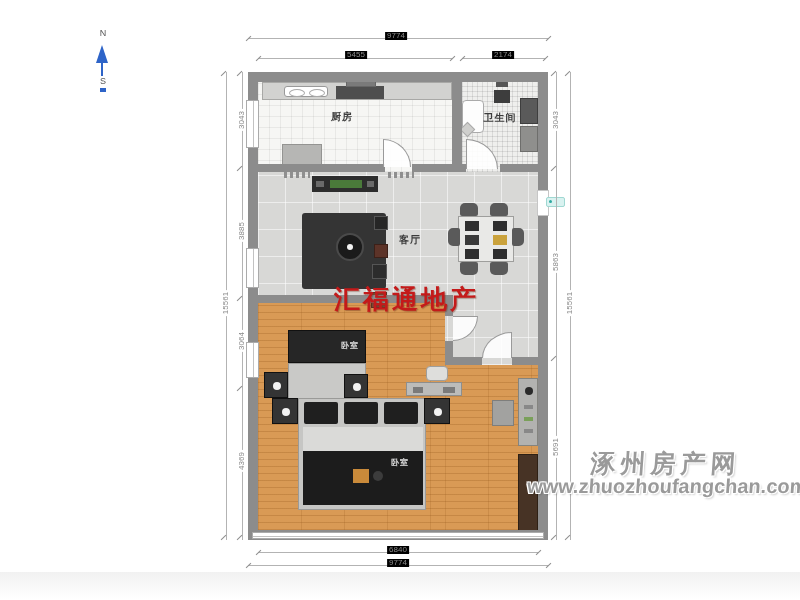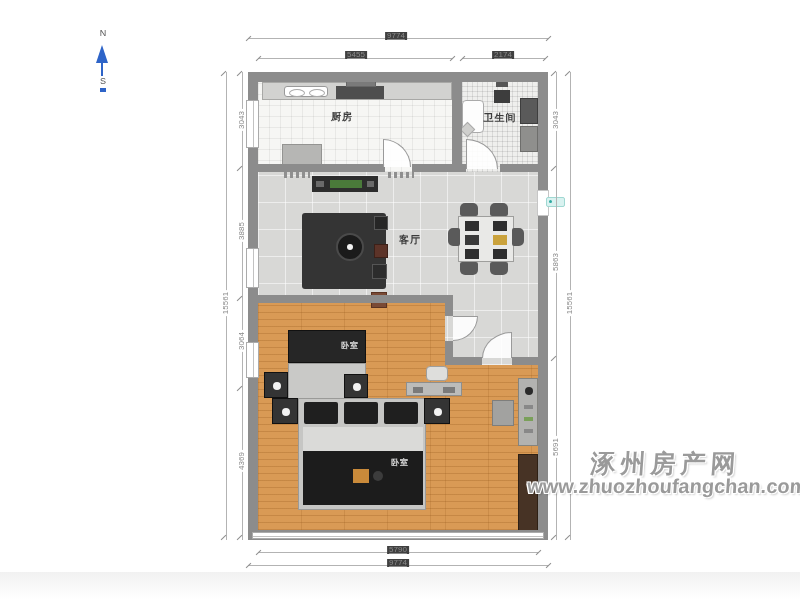--- a/index.html
+++ b/index.html
@@ -35,21 +35,21 @@
   
   .furn{position:absolute;box-sizing:border-box;}
   .dark{background:#343434;}
   .ltgray{background:#c9c9c7;border:1px solid #9c9c9a;}
   .dot{position:absolute;border-radius:50%;background:#f2f2f2;}
 
   
   .dline{position:absolute;background:#b3b3b3;}
   .tick{position:absolute;width:1px;height:7px;background:#8f8f8f;transform:rotate(45deg);}
   .dlabel{position:absolute;transform:translate(-50%,-50%);font-size:8px;color:#8a8a8a;
-          background:#404040;padding:0 2px;line-height:1;white-space:nowrap;text-decoration:underline;}
+          background:#000000;padding:0 2px;line-height:1;white-space:nowrap;}
   .vlabel{position:absolute;transform:translate(-50%,-50%) rotate(-90deg);font-size:8px;color:#8a8a8a;
           background:#fff;padding:0 2px;line-height:1;white-space:nowrap;}
 
   .room-label{position:absolute;transform:translate(-50%,-50%);font-size:10px;color:#3c3c3c;
               font-weight:bold;letter-spacing:1px;white-space:nowrap;}
   .room-label.small{font-size:8px;color:#e2e2e2;font-weight:bold;}
 
   
   .compass-letter{position:absolute;font-size:9px;color:#555;transform:translate(-50%,-50%);}
   .north-tri{position:absolute;width:0;height:0;border-left:6px solid transparent;
@@ -230,21 +230,21 @@
   <div class="tick" style="left:258px;top:55px;"></div>
     <div class="tick" style="left:452px;top:55px;"></div>
   <div class="tick" style="left:462px;top:55px;"></div>
     <div class="tick" style="left:545px;top:55px;"></div>
   <span class="dlabel" style="left:356px;top:55px;">5455</span>
   <span class="dlabel" style="left:503px;top:55px;">2174</span>
 
   <div class="dline" style="left:258px;top:552px;width:280px;height:1px;"></div>
   <div class="tick" style="left:258px;top:549px;"></div>
     <div class="tick" style="left:538px;top:549px;"></div>
-  <span class="dlabel" style="left:398px;top:550px;">5790</span>
+  <span class="dlabel" style="left:398px;top:550px;">6840</span>
   <div class="dline" style="left:248px;top:565px;width:300px;height:1px;"></div>
   <div class="tick" style="left:248px;top:562px;"></div>
     <div class="tick" style="left:548px;top:562px;"></div>
   <span class="dlabel" style="left:398px;top:563px;">9774</span>
 
   <div class="dline" style="left:242px;top:72px;width:1px;height:468px;"></div>
   <div class="tick" style="left:239px;top:70px;"></div>
     <div class="tick" style="left:239px;top:165px;"></div>
   <div class="tick" style="left:239px;top:295px;"></div>
     <div class="tick" style="left:239px;top:385px;"></div>
@@ -264,19 +264,20 @@
   <div class="tick" style="left:553px;top:355px;"></div>
     <div class="tick" style="left:553px;top:534px;"></div>
   <span class="vlabel" style="left:556px;top:120px;">3043</span>
   <span class="vlabel" style="left:556px;top:262px;">5863</span>
   <span class="vlabel" style="left:556px;top:447px;">5691</span>
   <div class="dline" style="left:570px;top:72px;width:1px;height:468px;"></div>
   <div class="tick" style="left:567px;top:70px;"></div>
     <div class="tick" style="left:567px;top:534px;"></div>
   <span class="vlabel" style="left:570px;top:303px;">15561</span>
 
+  <div class="wm-agency">汇福通地产</div>
   <div class="wm-site">
     <div class="name">涿州房产网</div>
     <div class="url">www.zhuozhoufangchan.com</div>
   </div>
 
   <div class="bottom-fade"></div>
 </div>
 
 </body></html>

